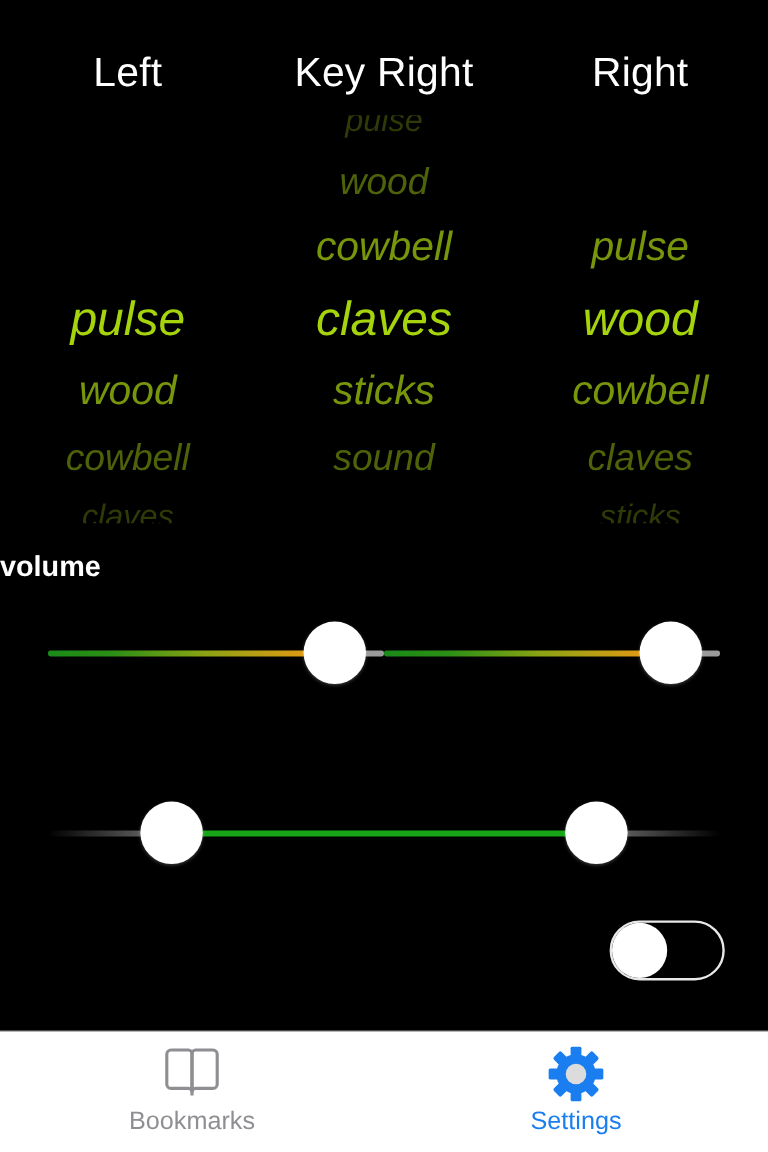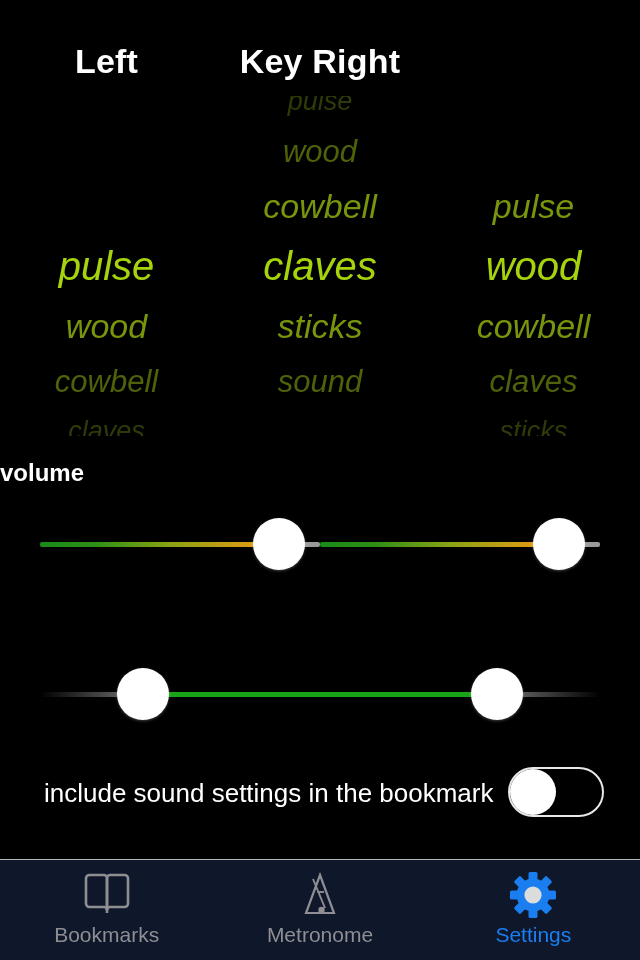--- a/index.html
+++ b/index.html
@@ -20,21 +20,21 @@
   
   .headers {
     position: absolute;
     top: 42px; left: 0; width: 640px;
     display: flex;
   }
   .hdr {
     text-align: center;
     color: #ffffff;
     font-size: 34px;
-    font-weight: bold;
+    font-weight: normal;
     letter-spacing: 0.2px;
   }
   .hdr.left  { width: 213px; }
   .hdr.mid   { width: 214px; }
   .hdr.right { width: 213px; }
 
   
   .wheels {
     position: absolute;
     top: 96px; left: 0;
@@ -161,21 +161,21 @@
     width: 46px; height: 46px;
     border-radius: 50%;
     background: #ffffff;
   }
 
   
   #tabbar {
     position: absolute;
     bottom: 0; left: 0;
     width: 640px; height: 100px;
-    background: #0f172a;
+    background: #ffffff;
     border-top: 1px solid #b6b6b6;
     display: flex;
   }
   .tab {
     flex: 1 1 0;
     display: flex;
     flex-direction: column;
     align-items: center;
     justify-content: flex-start;
     padding-top: 9px;
@@ -196,20 +196,21 @@
   .tab.active .tab-label { color: #1a7ef0; }
 </style>
 </head>
 <body>
 
 <div id="app">
 
   <div class="headers">
     <div class="hdr left">Left</div>
     <div class="hdr mid">Key Right</div>
+    <div class="hdr right">Right</div>
   </div>
 
   <div class="wheels">
     <div class="wheel w-left">
         <div class="wheel-inner" id="wheel-0">
           <div class="wheel-item it-0" style="position: absolute; top: 170px; transform: translateY(-50%);">pulse</div>
           <div class="wheel-item it-1" style="position: absolute; top: 230px; transform: translateY(-50%);">wood</div>
           <div class="wheel-item it-2" style="position: absolute; top: 285px; transform: translateY(-50%);">cowbell</div>
           <div class="wheel-item it-3" style="position: absolute; top: 335px; transform: translateY(-50%);">claves</div>
         </div>
@@ -247,50 +248,38 @@
 
   <div class="slider-row" id="pan-row">
     <div class="track pan-outer-l"></div>
     <div class="track pan-inner"></div>
     <div class="track pan-outer-r"></div>
     <div class="handle" style="left:117px;"></div>
     <div class="handle" style="left:471px;"></div>
   </div>
 
   <div id="toggle-row">
-    <div id="toggle-text">include sound settings in the bookmark</div>
     <div class="switch">
       <div class="knob"></div>
     </div>
   </div>
 
   <div id="tabbar">
 
     <div class="tab">
       <div class="tab-icon">
         <svg width="50" height="46" viewBox="0 0 50 46" fill="none" stroke="#8e8e93" stroke-width="2.6">
           <path d="M4 6.5 A3.5 3.5 0 0 1 7.5 3 H22 A3 3 0 0 1 25 6 V38 A3 3 0 0 0 22 35 H7.5 A3.5 3.5 0 0 1 4 31.5 Z"></path>
           <path d="M46 6.5 A3.5 3.5 0 0 0 42.5 3 H28 A3 3 0 0 0 25 6 V38 A3 3 0 0 1 28 35 H42.5 A3.5 3.5 0 0 0 46 31.5 Z"></path>
           <path d="M25 35 V41"></path>
         </svg>
       </div>
       <div class="tab-label">Bookmarks</div>
     </div>
 
-    <div class="tab">
-      <div class="tab-icon">
-        <svg width="50" height="46" viewBox="0 0 50 46" fill="none" stroke="#8e8e93" stroke-width="2.2">
-          <path d="M25 3 L39 41 H11 Z"></path>
-          <path d="M18 7 L30 36" stroke-width="1.9"></path>
-          <path d="M22.5 20 H29" stroke-width="1.9"></path>
-          <circle cx="26.5" cy="38" r="3.2" fill="#8e8e93" stroke="none"></circle>
-        </svg>
-      </div>
-      <div class="tab-label">Metronome</div>
-    </div>
 
     <div class="tab active">
       <div class="tab-icon">
         <svg width="46" height="46" viewBox="0 0 46 46">
           <g fill="#1a7ef0">
             <rect x="18.5" y="0" width="9" height="46" rx="1.6"></rect>
             <rect x="18.5" y="0" width="9" height="46" rx="1.6" transform="rotate(45 23 23)"></rect>
             <rect x="18.5" y="0" width="9" height="46" rx="1.6" transform="rotate(90 23 23)"></rect>
             <rect x="18.5" y="0" width="9" height="46" rx="1.6" transform="rotate(135 23 23)"></rect>
             <circle cx="23" cy="23" r="16.5"></circle>

